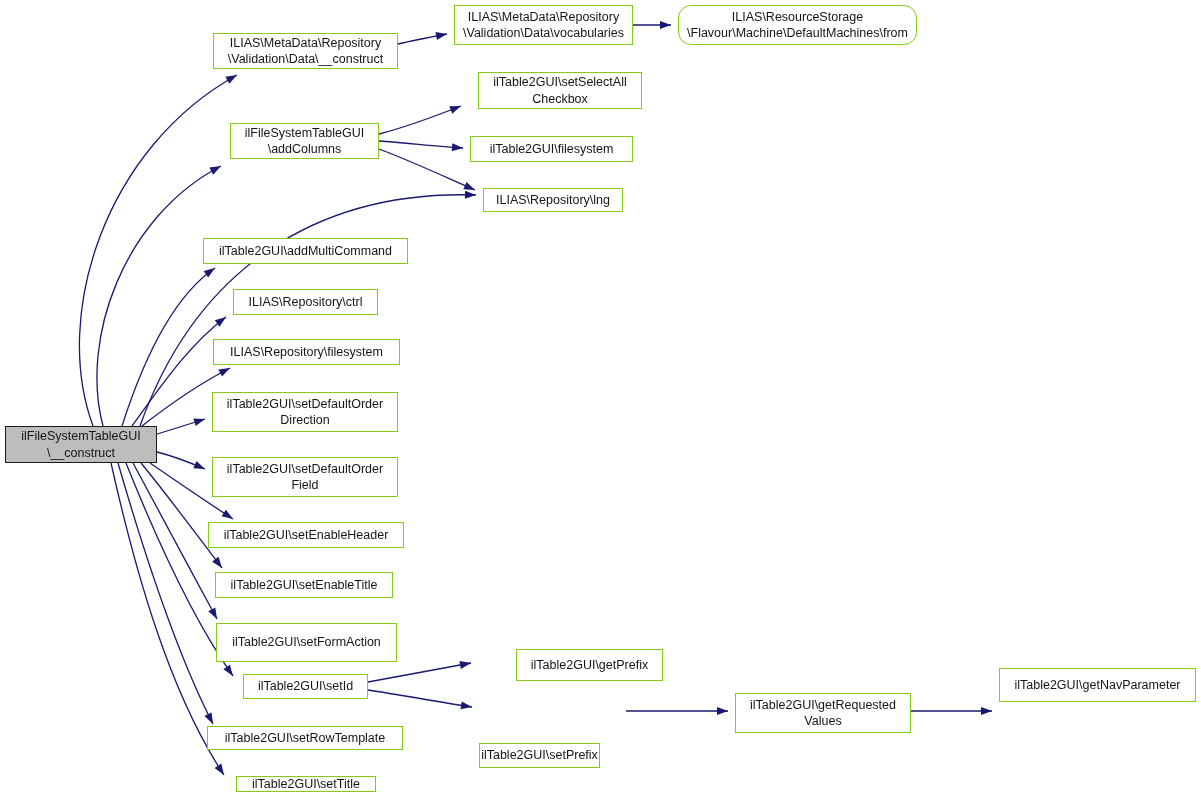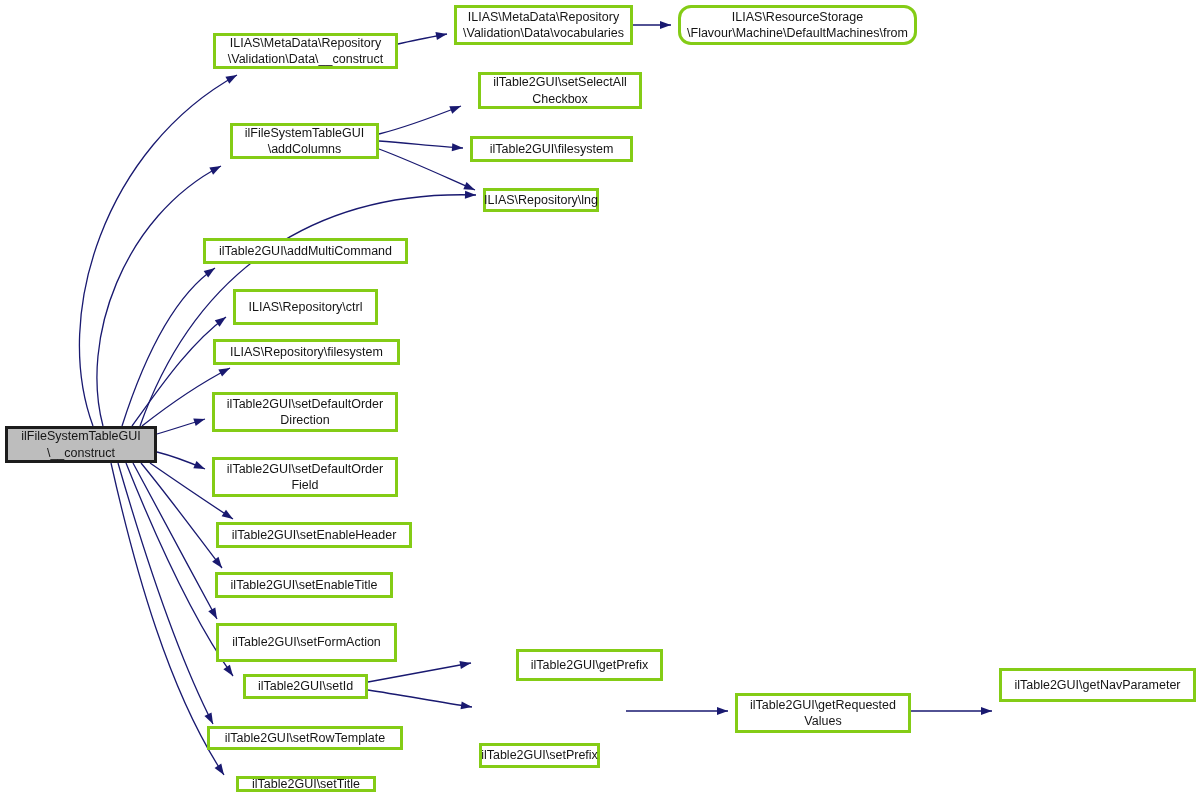--- a/index.html
+++ b/index.html
@@ -10,21 +10,21 @@
     font-family:"Liberation Sans",sans-serif;
     overflow:hidden;
   }
   svg.edges{position:absolute;left:0;top:0;pointer-events:none;}
   path.edge{fill:none;stroke:#191970;stroke-width:1.3px;}
   .node{
     position:absolute;
     box-sizing:border-box;
     display:flex;align-items:center;justify-content:center;
     text-align:center;
-    border:3px solid #84cc16;
+    border:1px solid #84cc16;
     background:#ffffff;
     color:#151515;
     font-size:12.5px;
     line-height:16.5px;
     white-space:pre-line;
     padding:1px 3px;
     cursor:pointer;
   }
   .node.main{
     background:#bdbdbd;
@@ -73,29 +73,29 @@
 \Validation\Data\__construct</div>
   <div class="node" style="left:454px;top:5px;width:179px;height:40px;">ILIAS\MetaData\Repository
 \Validation\Data\vocabularies</div>
   <div class="node" style="left:678px;top:5px;width:239px;height:40px;border-radius:13px;">ILIAS\ResourceStorage
 \Flavour\Machine\DefaultMachines\from</div>
   <div class="node" style="left:230px;top:123px;width:149px;height:36px;">ilFileSystemTableGUI
 \addColumns</div>
   <div class="node" style="left:469px;top:72px;width:164px;height:37px;margin-left:9px;">ilTable2GUI\setSelectAll
 Checkbox</div>
   <div class="node" style="left:470px;top:136px;width:163px;height:26px;">ilTable2GUI\filesystem</div>
-  <div class="node" style="left:483px;top:188px;width:116px;height:24px;">ILIAS\Repository\lng</div>
+  <div class="node" style="left:483px;top:188px;width:140px;height:24px;">ILIAS\Repository\lng</div>
   <div class="node" style="left:203px;top:238px;width:205px;height:26px;">ilTable2GUI\addMultiCommand</div>
-  <div class="node" style="left:233px;top:289px;width:145px;height:36px;text-align:right;">ILIAS\Repository\ctrl</div>
+  <div class="node" style="left:233px;top:289px;width:145px;height:26px;text-align:right;">ILIAS\Repository\ctrl</div>
   <div class="node" style="left:213px;top:339px;width:187px;height:26px;">ILIAS\Repository\filesystem</div>
   <div class="node" style="left:212px;top:392px;width:186px;height:40px;">ilTable2GUI\setDefaultOrder
 Direction</div>
   <div class="node" style="left:212px;top:457px;width:186px;height:40px;">ilTable2GUI\setDefaultOrder
 Field</div>
-  <div class="node" style="left:216px;top:522px;width:196px;height:26px;">ilTable2GUI\setEnableHeader</div>
+  <div class="node" style="left:208px;top:522px;width:196px;height:26px;">ilTable2GUI\setEnableHeader</div>
   <div class="node" style="left:215px;top:572px;width:178px;height:26px;">ilTable2GUI\setEnableTitle</div>
   <div class="node" style="left:216px;top:623px;width:181px;height:39px;">ilTable2GUI\setFormAction</div>
   <div class="node" style="left:243px;top:674px;width:125px;height:25px;">ilTable2GUI\setId</div>
   <div class="node" style="left:478px;top:649px;width:147px;height:32px;margin-left:38px;">ilTable2GUI\getPrefix</div>
   <div class="node" style="left:479px;top:699px;width:121px;height:25px;margin-top:44px;">ilTable2GUI\setPrefix</div>
   <div class="node" style="left:207px;top:726px;width:196px;height:24px;">ilTable2GUI\setRowTemplate</div>
   <div class="node" style="left:236px;top:776px;width:140px;height:16px;">ilTable2GUI\setTitle</div>
   <div class="node" style="left:735px;top:693px;width:176px;height:40px;">ilTable2GUI\getRequested
 Values</div>
   <div class="node" style="left:999px;top:668px;width:197px;height:34px;">ilTable2GUI\getNavParameter</div>

